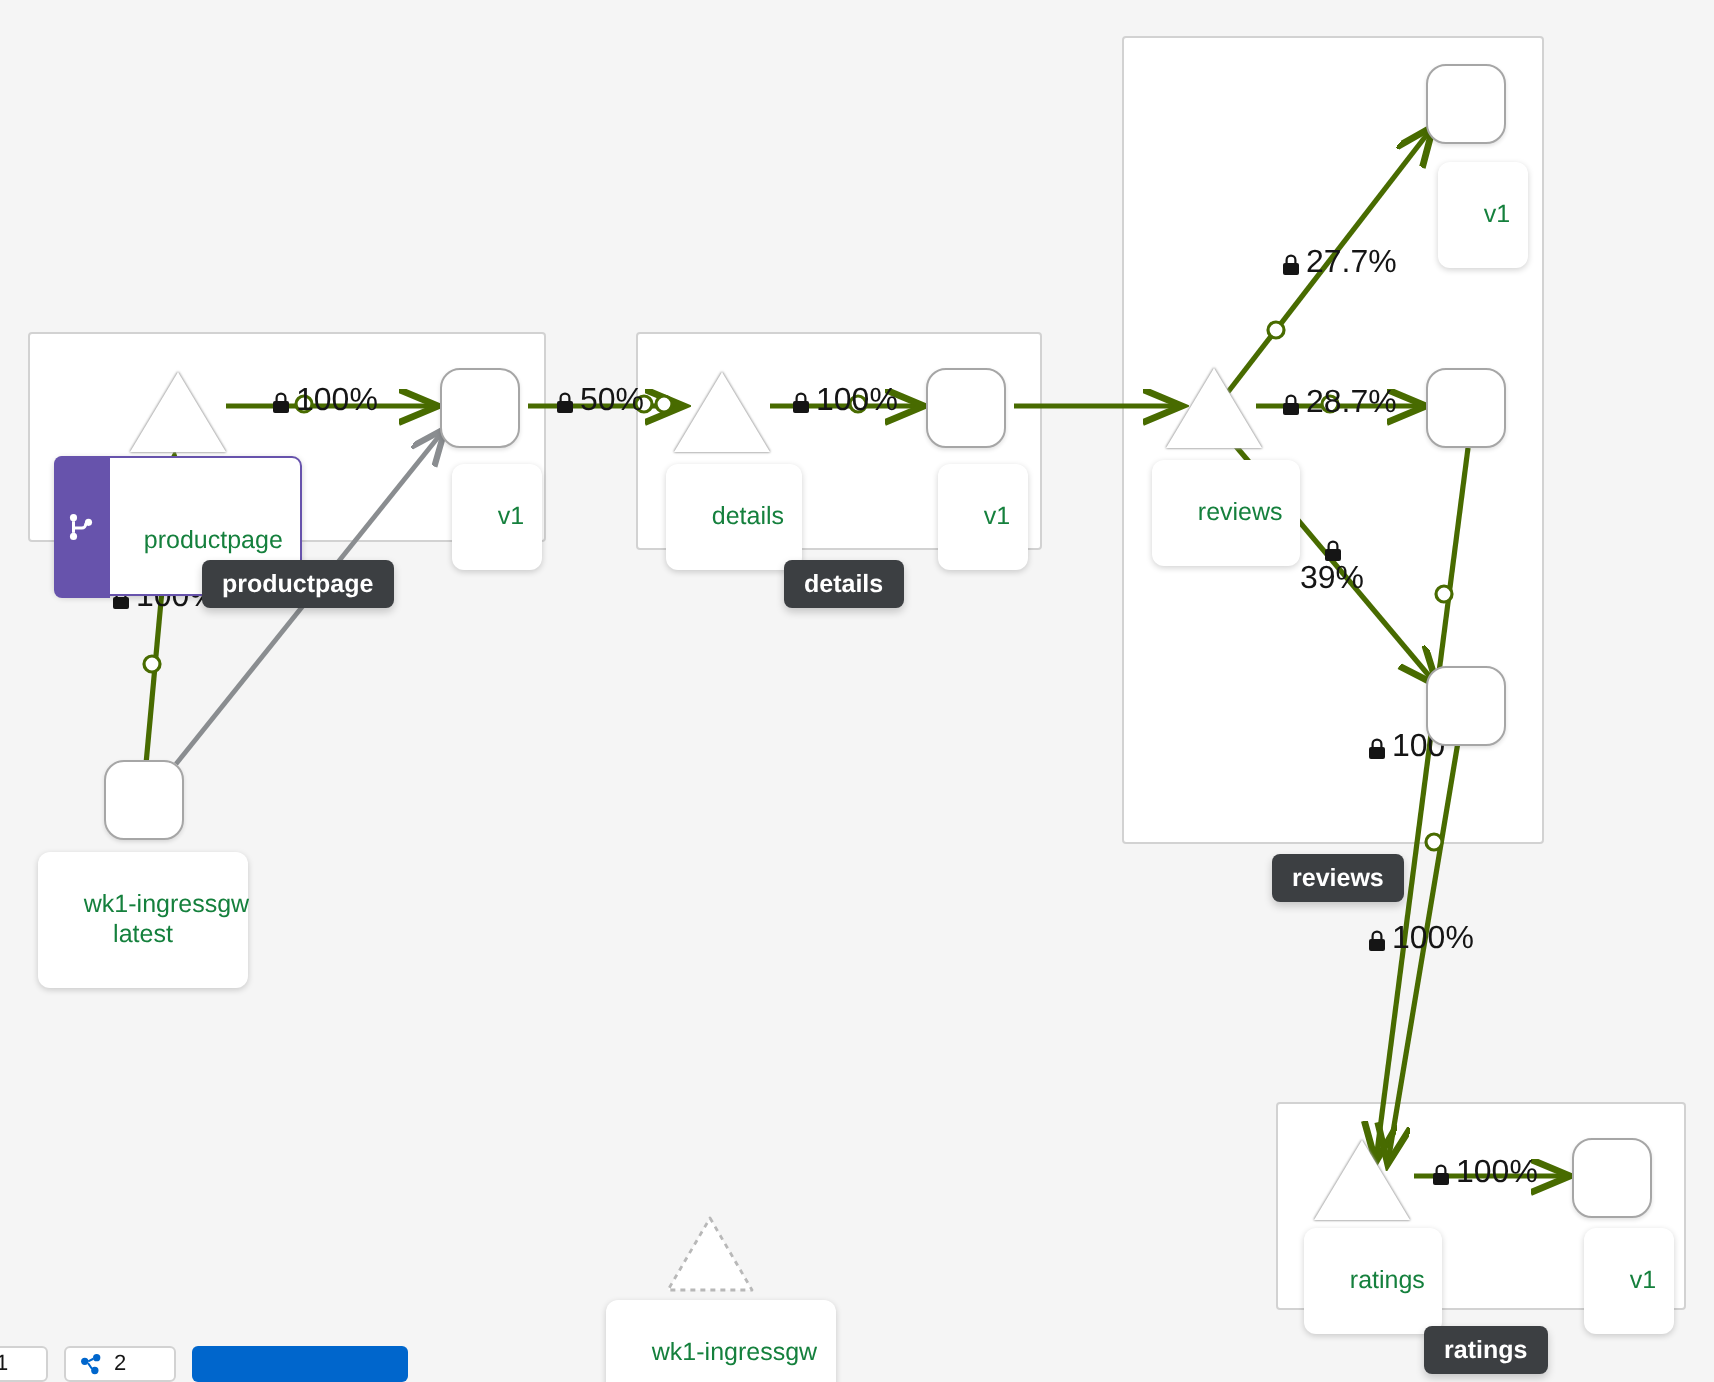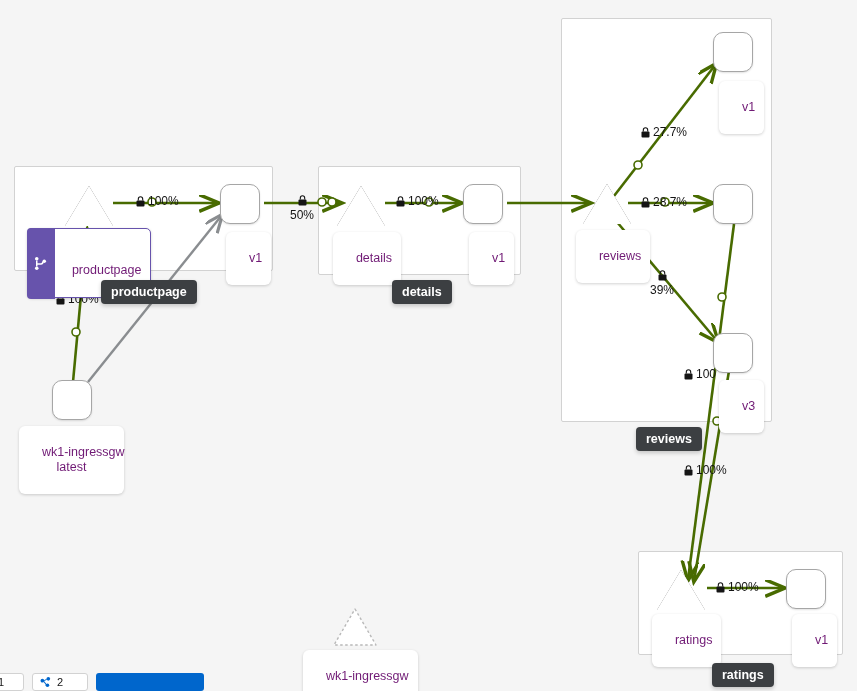--- a/index.html
+++ b/index.html
@@ -45,21 +45,21 @@
     border-bottom: 40px solid #ffffff;
     filter: drop-shadow(0 0 0.6px #a6a6a6) drop-shadow(0 0 0.6px #a6a6a6);
   }
   .node-svc-dashed {
     width: 48px; height: 42px;
   }
   
   .node-label {
     position: absolute;
     background: #ffffff;
-    color: #701a75;
+    color: #15803d;
     font-size: 12.5px;
     line-height: 15px;
     padding: 4px 9px;
     border-radius: 6px;
     box-shadow: 0 1px 3px rgba(0,0,0,.18);
     white-space: pre;
     text-align: center;
   }
   .node-label.vs-badged {
     border: 1.5px solid #6753ac;
@@ -86,21 +86,21 @@
     border-radius: 4px;
     white-space: nowrap;
     box-shadow: 0 2px 4px rgba(0,0,0,.2);
   }
   
   .edge-label {
     position: absolute;
     display: flex;
     align-items: center;
     gap: 3px;
-    font-size: 12px;
+    font-size: 16px;
     color: #151515;
     white-space: nowrap;
     line-height: 12px;
   }
   .edge-label .lock { display: block; }
   
   .toolbar {
     position: absolute;
     left: 0; bottom: 0;
     display: flex;
@@ -216,21 +216,21 @@
   </div>
 
   <div class="edge-label" style="left:136px; top:195px;">
     <svg class="lock" width="9" height="11" viewBox="0 0 9 11">
       <rect x="0.5" y="4.5" width="8" height="6" rx="1" fill="#151515"></rect>
       <path d="M2.3,4.5 V3 a2.2,2.2 0 0 1 4.4,0 V4.5" fill="none" stroke="#151515" stroke-width="1.1"></path>
     </svg>
     <span>100%</span>
   </div>
 
-  <div class="edge-label" style="left:290px; top:195px;flex-direction:column;">
+  <div class="edge-label" style="left:278px; top:195px;">
     <svg class="lock" width="9" height="11" viewBox="0 0 9 11">
       <rect x="0.5" y="4.5" width="8" height="6" rx="1" fill="#151515"></rect>
       <path d="M2.3,4.5 V3 a2.2,2.2 0 0 1 4.4,0 V4.5" fill="none" stroke="#151515" stroke-width="1.1"></path>
     </svg>
     <span>50%</span>
   </div>
 
   <div class="edge-label" style="left:396px; top:195px;">
     <svg class="lock" width="9" height="11" viewBox="0 0 9 11">
       <rect x="0.5" y="4.5" width="8" height="6" rx="1" fill="#151515"></rect>
@@ -322,23 +322,20 @@
   </div>
 
   <div class="node node-app" style="left:713px; top:32px;"></div>
   <div class="node-label" style="left:719px; top:81px;">
     <span>v1</span>
   </div>
 
   <div class="node node-app" style="left:713px; top:184px;"></div>
 
   <div class="node node-app" style="left:713px; top:333px;"></div>
-  <div class="node-label" style="left:719px; top:380px;">
-    <span>v3</span>
-  </div>
 
   <div class="node node-svc" style="left:657px; top:570px;"></div>
   <div class="node-label" style="left:652px; top:614px;">
     <span>ratings</span>
   </div>
 
   <div class="node node-app" style="left:786px; top:569px;"></div>
   <div class="node-label" style="left:792px; top:614px;">
     <span>v1</span>
   </div>

